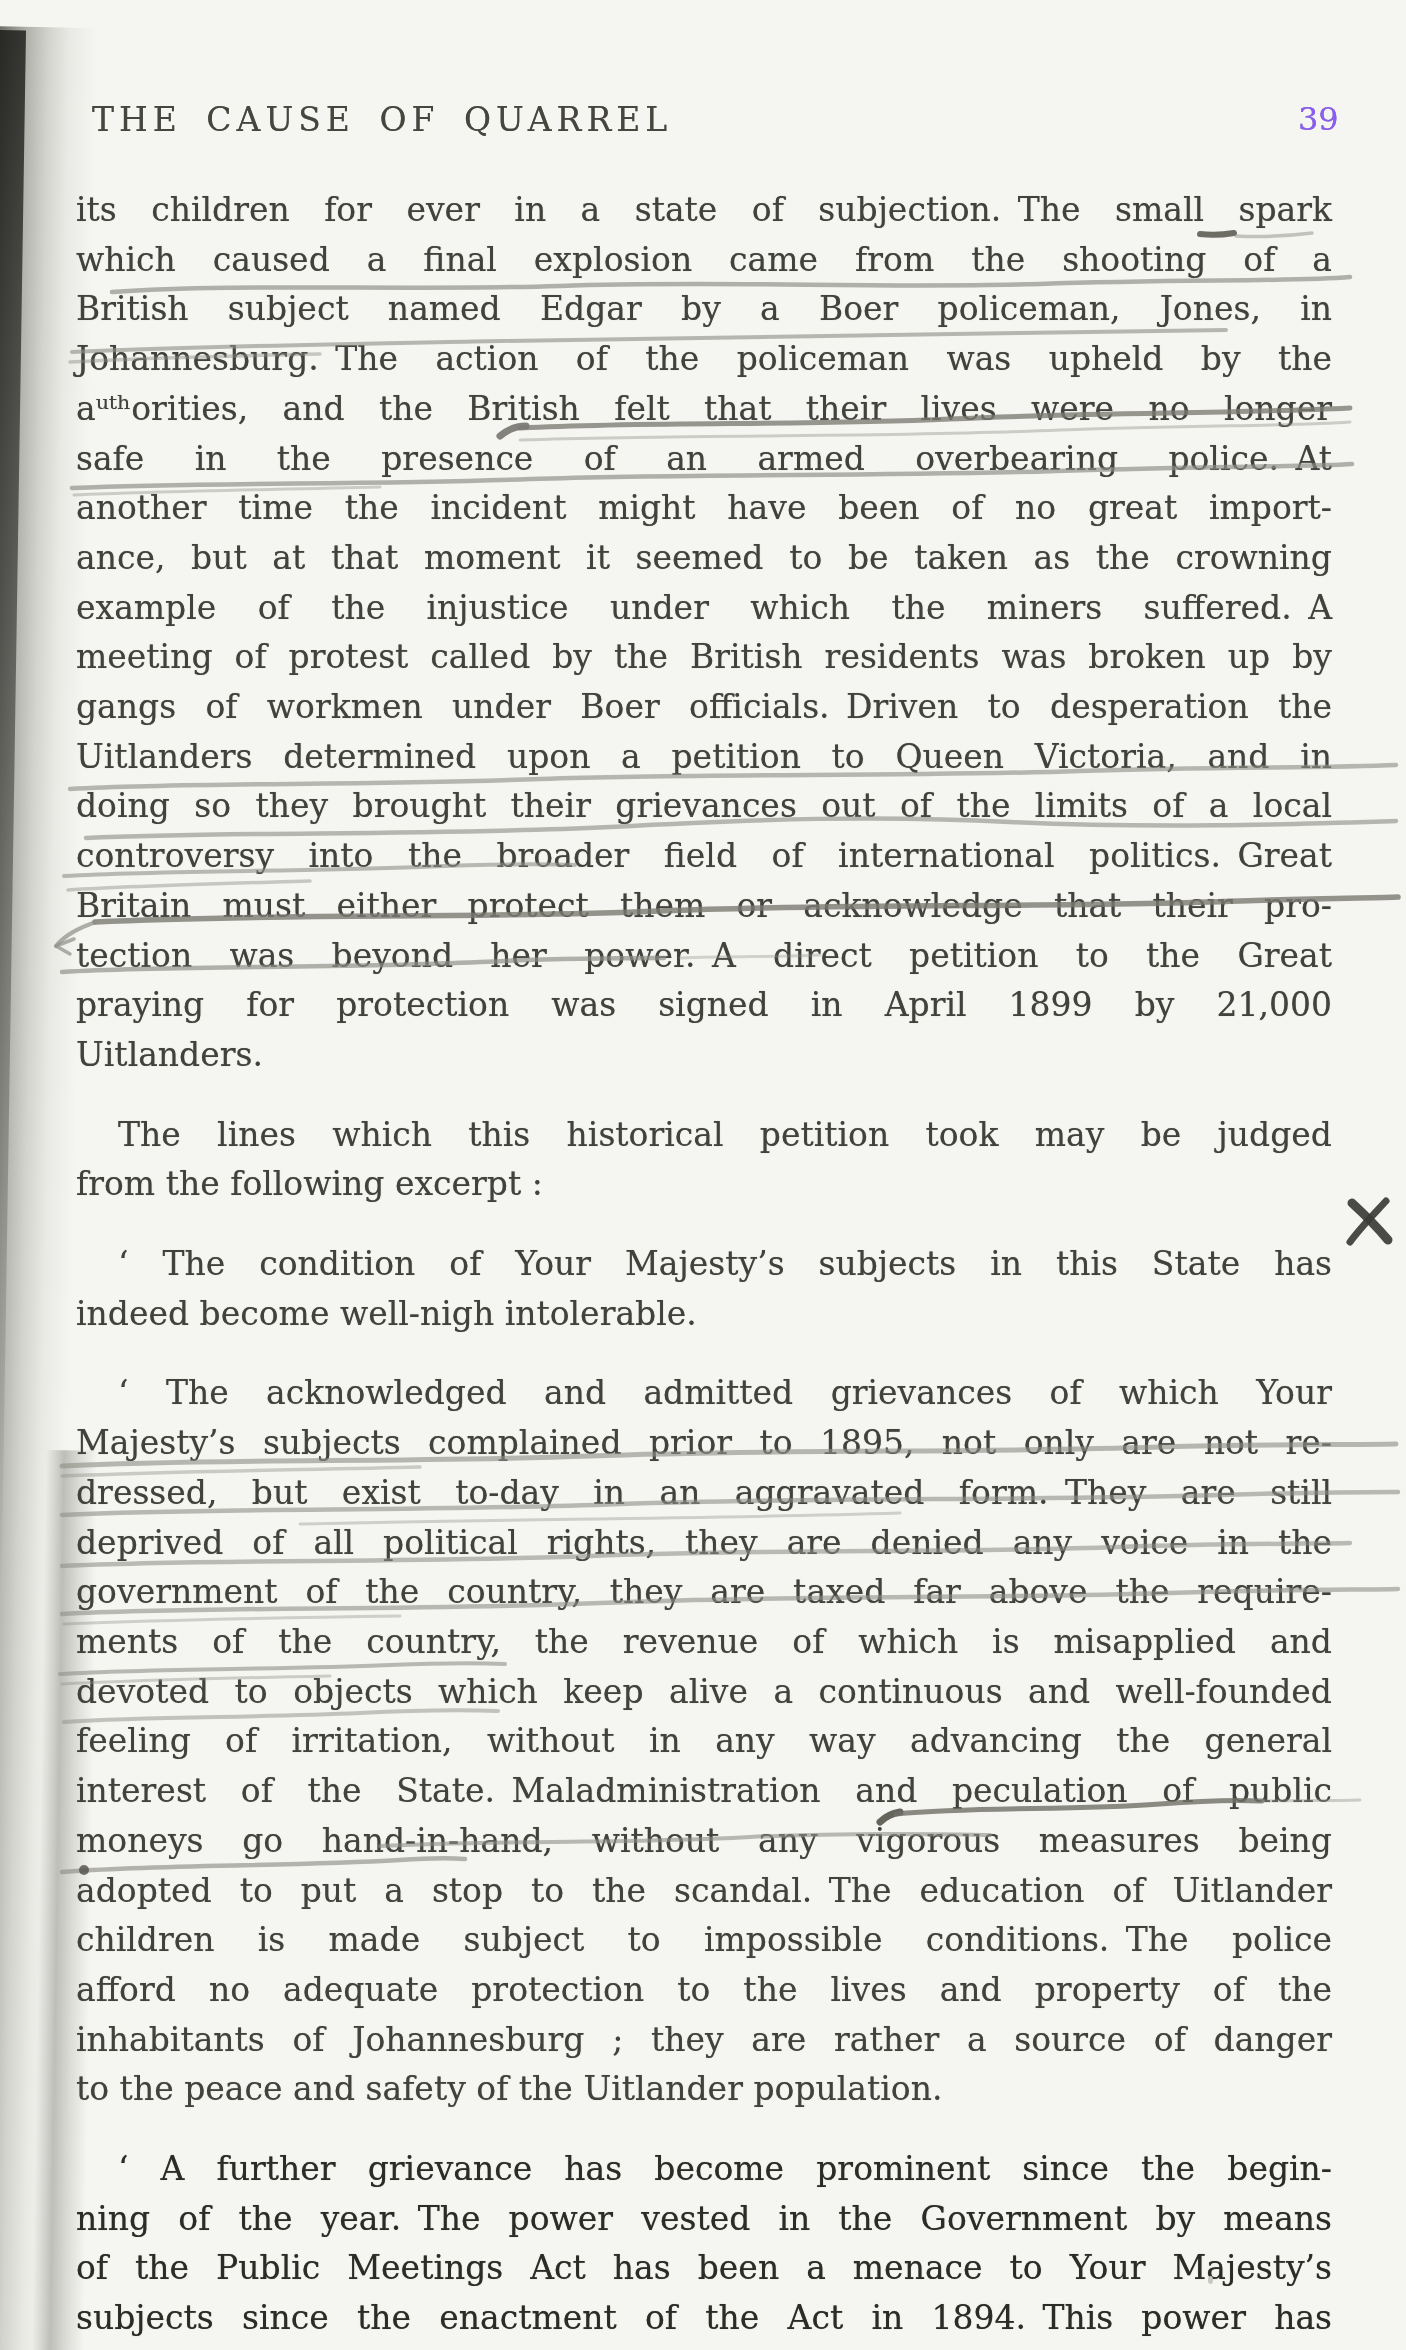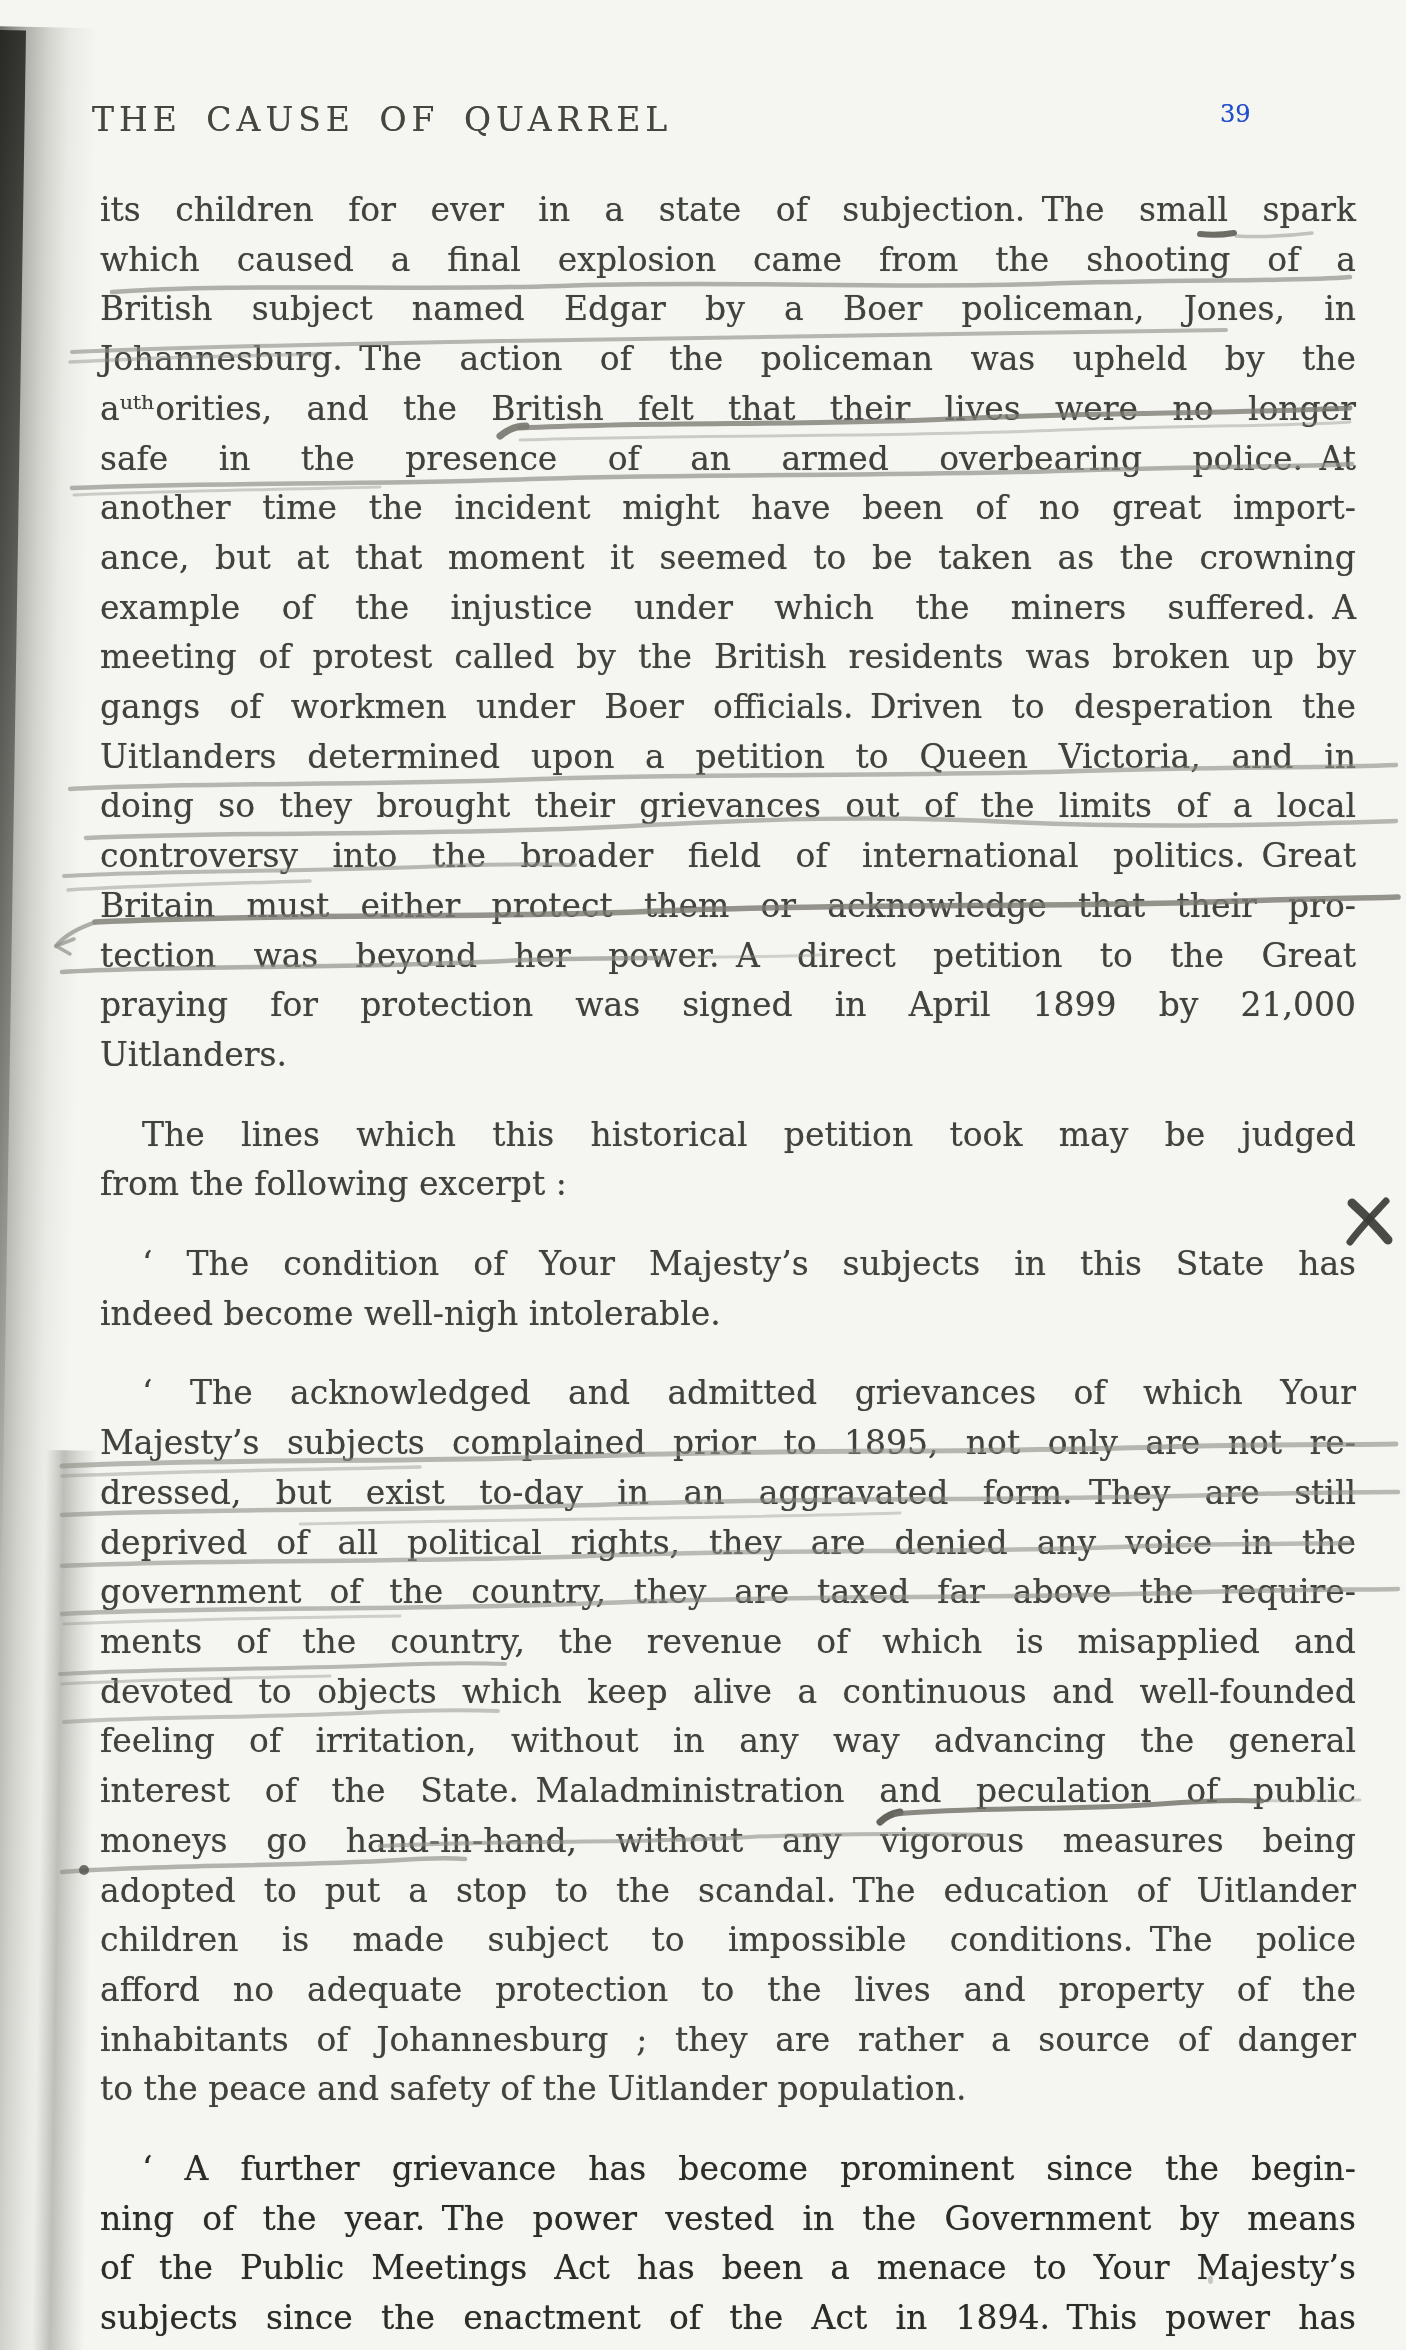--- a/index.html
+++ b/index.html
@@ -31,26 +31,26 @@
       rgba(160,160,152,.3) 65%,rgba(200,200,192,0) 100%);
   }
   .header{
     position:absolute;left:92px;top:100px;width:1256px;
     text-align:left;padding-right:68px;box-sizing:border-box;
     font-size:33px;letter-spacing:5px;word-spacing:9px;
     color:#46463f;
     text-shadow:0 0 .6px rgba(70,70,64,.6);
   }
   .pageno{
-    position:absolute;left:1220px;top:100px;
-    font-size:24px;color:#1d4ed8;
+    position:absolute;left:1298px;top:100px;
+    font-size:32px;color:#8b5cf6;
     text-shadow:0 0 .6px rgba(70,70,64,.6);
   }
   .body{
-    position:absolute;left:100px;top:185px;width:1256px;
+    position:absolute;left:76px;top:185px;width:1256px;
     font-size:33px;line-height:49.7px;color:#42423d;
     text-shadow:0 0 .7px rgba(66,66,60,.55);
   }
   .line{text-align:justify;text-align-last:justify;white-space:normal;}
   .line.nj{text-align:right;text-align-last:left;}
   .line.ind{text-indent:42px;margin-top:30px;}
   .line.bold{font-weight:400;color:#2c2c27;text-shadow:0 0 .7px rgba(35,35,30,.6);}
   svg.marks{position:absolute;left:0;top:0;pointer-events:none;}
   .speck{position:absolute;border-radius:50%;background:#c8c8c1;}
 </style>

